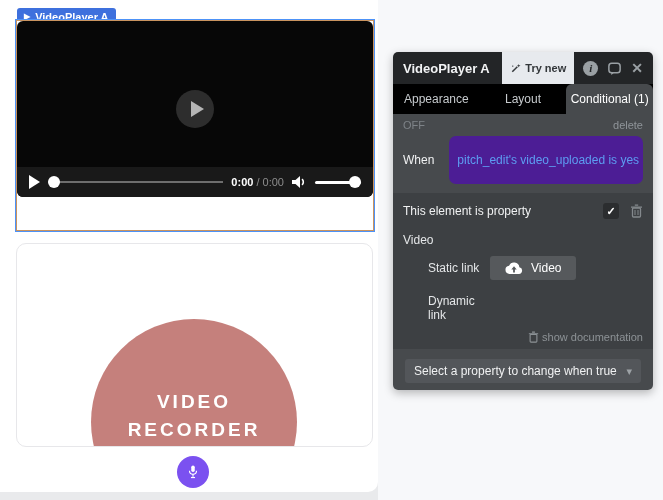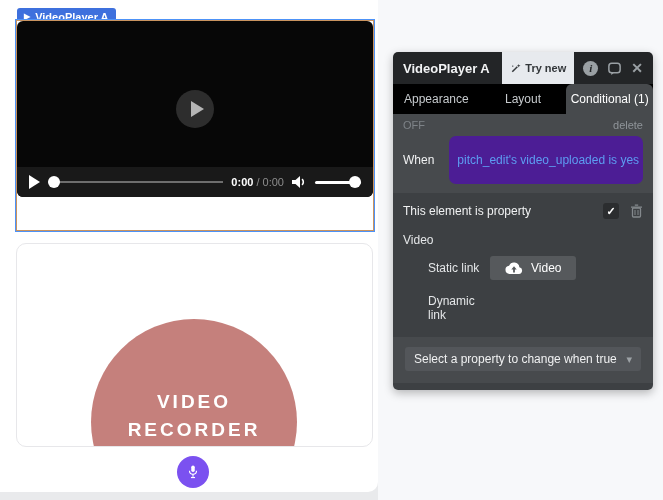--- a/index.html
+++ b/index.html
@@ -313,20 +313,28 @@
           <polygon points="10,4.5 13,8 11,8 11,11.5 9,11.5 9,8 7,8" fill="#56595c"></polygon>
         </svg>
         <span>Video</span>
       </button>
     </div>
 
     <div class="prop-row">
       <span class="lbl">Dynamic link</span>
     </div>
 
+    <div class="doc-row">
+      <svg width="11" height="12" viewBox="0 0 13 14">
+        <rect x="2.5" y="4" width="8" height="9" rx="1" fill="none" stroke="#8d9296" stroke-width="1.3"></rect>
+        <line x1="1" y1="3.2" x2="12" y2="3.2" stroke="#8d9296" stroke-width="1.3"></line>
+        <line x1="4.8" y1="1.2" x2="8.2" y2="1.2" stroke="#8d9296" stroke-width="1.3"></line>
+      </svg>
+      <span>show documentation</span>
+    </div>
   </div>
 
   <div class="dd-strip">
     <div class="dd-select">
       <span class="txt">Select a property to change when true</span>
       <span class="dd-caret">▾</span>
     </div>
   </div>
 
   <div class="p-footer">

